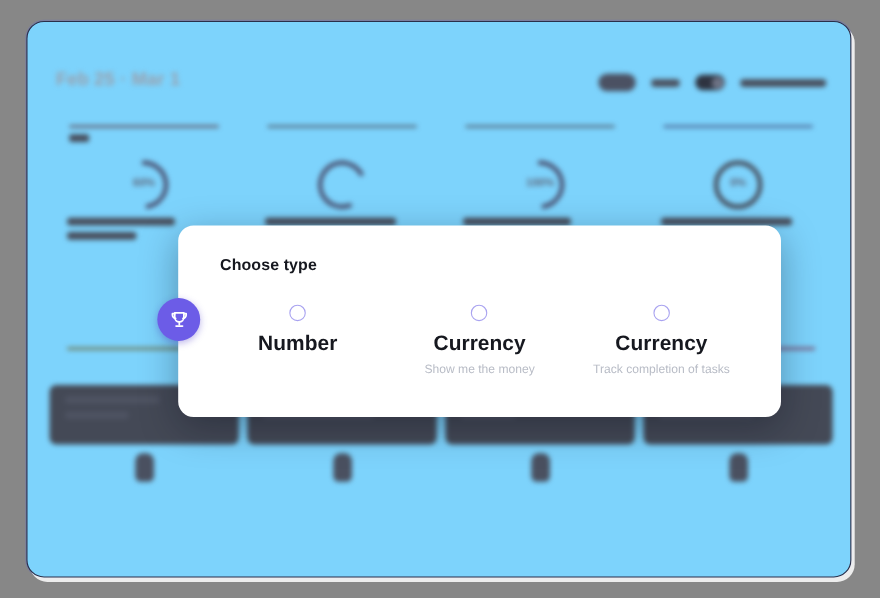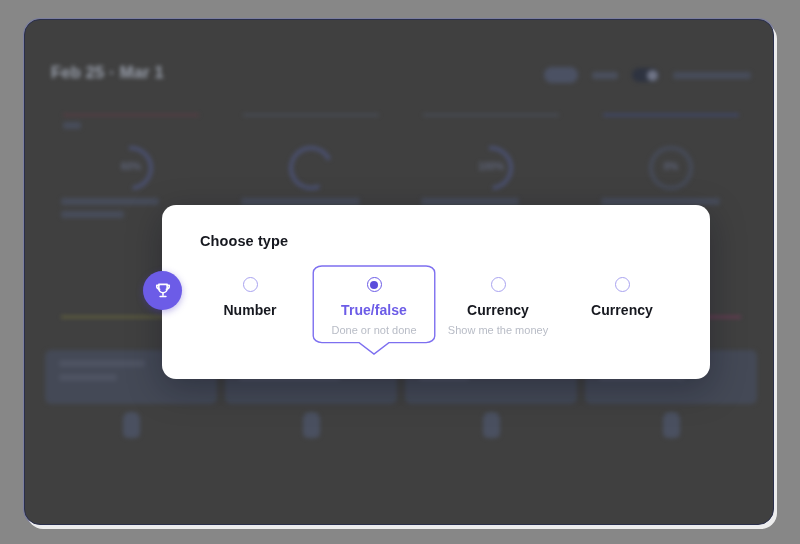--- a/index.html
+++ b/index.html
@@ -16,21 +16,21 @@
     position: relative;
   }
 
   
   .app-window {
     position: absolute;
     left: 24px;
     top: 19px;
     width: 750px;
     height: 506px;
-    background: #404040;
+    background: #7dd3fc;
     border-radius: 16px;
     border: 1.5px solid #2a2f4a;
     box-shadow: 3px 4px 0 0 rgba(255,255,255,0.85),
                 0 0 0 1px rgba(100,110,200,0.35);
     overflow: hidden;
   }
 
   
   .dashboard {
     position: absolute;
@@ -264,21 +264,21 @@
   .option.selected .radio::after {
     content: "";
     position: absolute;
     left: 50%; top: 50%;
     transform: translate(-50%,-50%);
     width: 8px; height: 8px;
     border-radius: 50%;
     background: #5b4ddb;
   }
   .option .opt-label {
-    font-size: 14px;
+    font-size: 19px;
     font-weight: 700;
     color: #16181f;
     margin-bottom: 5px;
     letter-spacing: 0.05px;
   }
   .option.selected .opt-label { color: #6c5ce7; }
   .option .opt-desc {
     font-size: 11px;
     color: #b8bcc6;
     line-height: 14px;
@@ -418,39 +418,30 @@
 
     <div class="modal-title">Choose type</div>
 
     <div class="options">
 
       <div class="option">
         <div class="radio"></div>
         <div class="opt-label">Number</div>
       </div>
 
-      <div class="option selected">
-        <div class="badge-shape">
-          <svg viewBox="0 0 100 96" preserveAspectRatio="none">
-            <path d="M8 1 H92 A7 7 0 0 1 99 8 V74 A7 7 0 0 1 92 81 H62 L50 93 L38 81 H8 A7 7 0 0 1 1 74 V8 A7 7 0 0 1 8 1 Z" fill="none" stroke="#7d6ff0" stroke-width="1.4" vector-effect="non-scaling-stroke"></path>
-          </svg>
-        </div>
-        <div class="radio"></div>
-        <div class="opt-label">True/false</div>
-        <div class="opt-desc">Done or not done</div>
-      </div>
 
 
       <div class="option">
         <div class="radio"></div>
         <div class="opt-label">Currency</div>
         <div class="opt-desc">Show me the money</div>
       </div>
 
       <div class="option">
         <div class="radio"></div>
         <div class="opt-label">Currency</div>
+        <div class="opt-desc">Track completion of tasks</div>
       </div>
 
     </div>
   </div>
 
 </div>
 
 </body></html>

